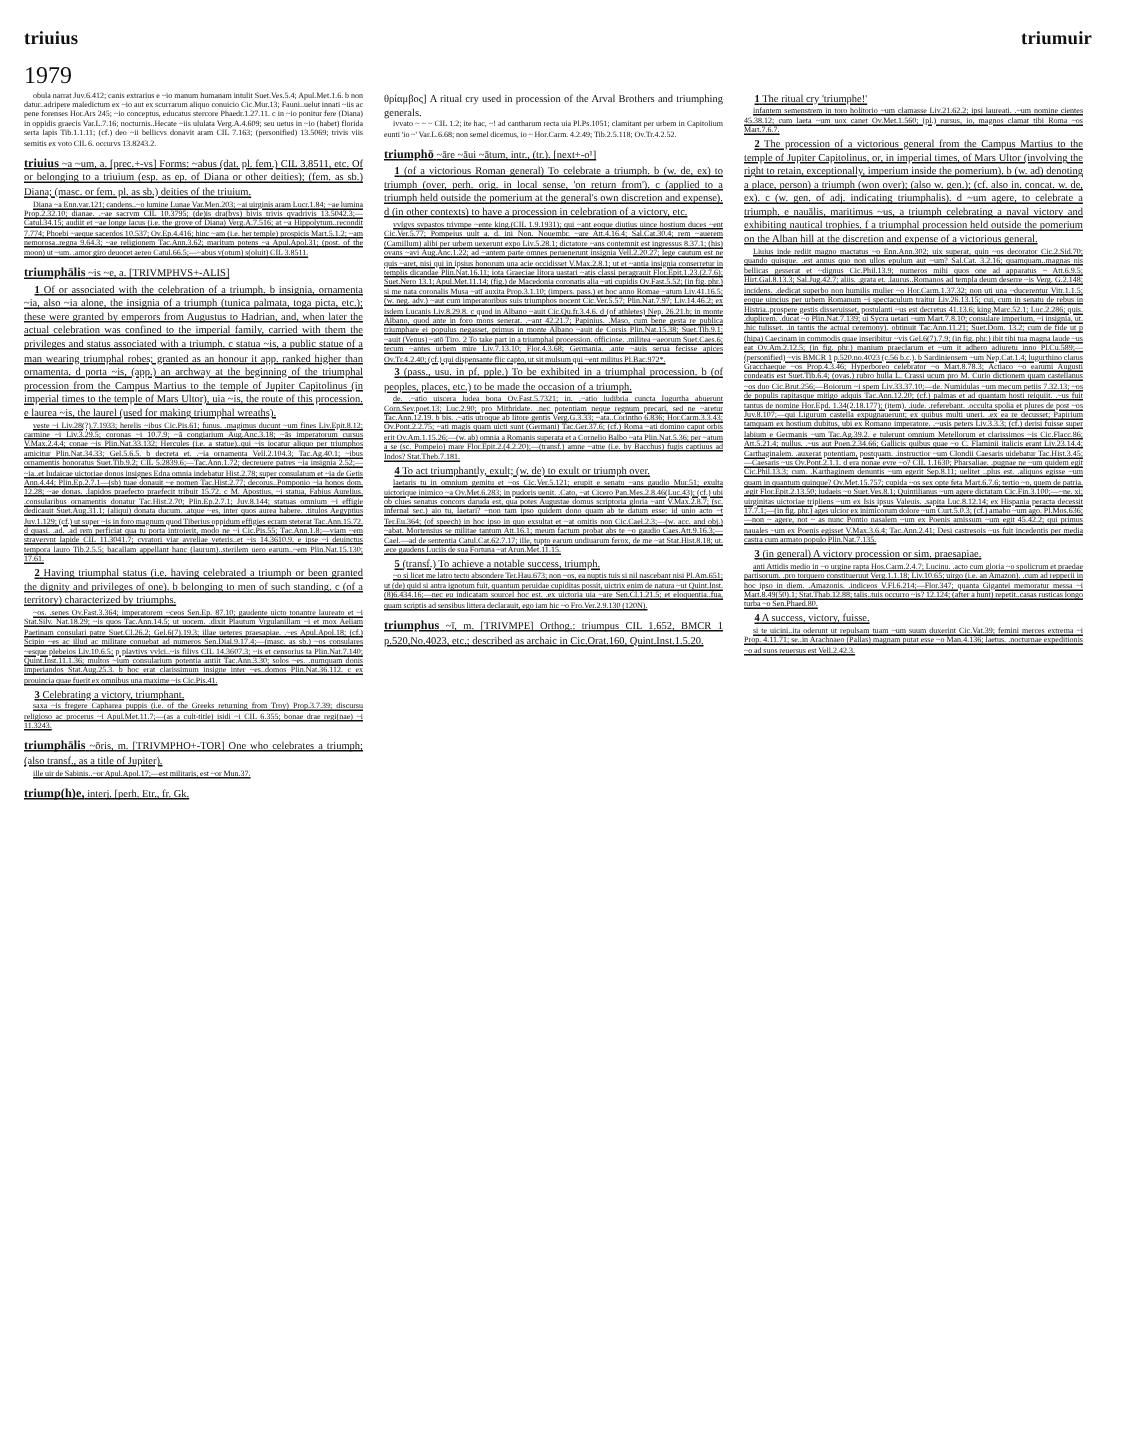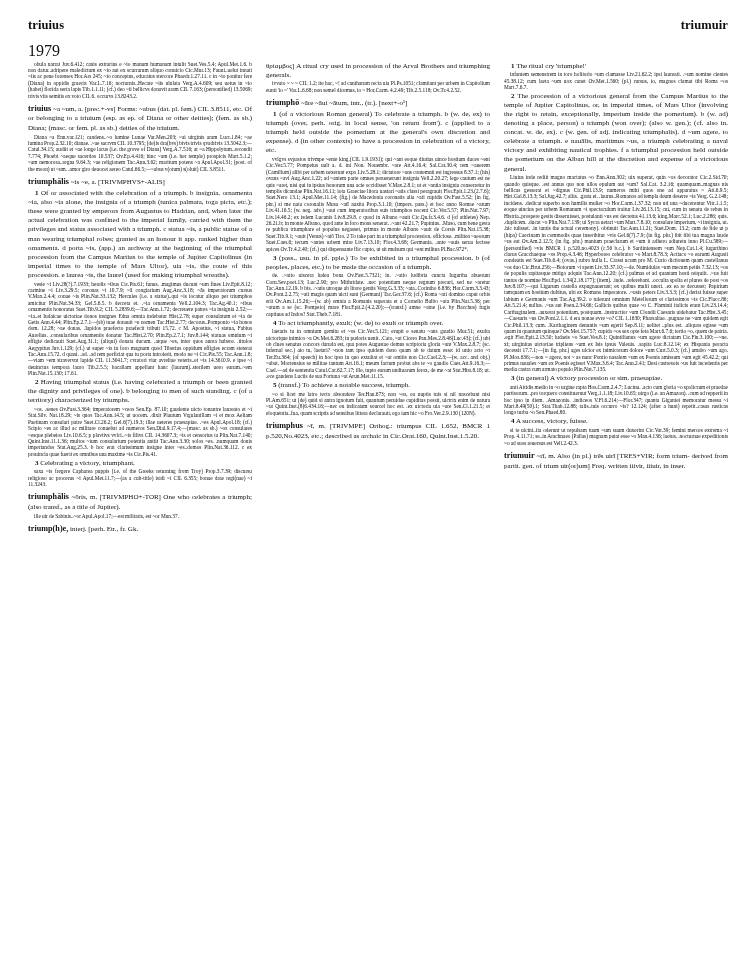--- a/index.html
+++ b/index.html
@@ -7,21 +7,21 @@
     width:750px;height:963px;
     background:#ffffff;
     font-family:"Liberation Serif","DejaVu Serif",serif;
     color:#111;
     overflow:hidden;
   }
   .page{
     position:relative;
     width:750px;height:963px;
     box-sizing:border-box;
-    padding:18px 22px 6px 28px;
+    padding:18px 22px 6px 16px;
     filter:contrast(1.02);
   }
   
   .runhead{
     display:flex;justify-content:space-between;align-items:baseline;
     height:20px;margin-bottom:4px;
   }
   .runhead .rh-left,.runhead .rh-right{
     font-weight:bold;font-size:12.5px;letter-spacing:.1px;
   }
@@ -34,21 +34,21 @@
   }
   .col{
     width:226px;
     font-size:5.35px;
     line-height:1.19;
     text-align:justify;
     -webkit-hyphens:auto;hyphens:auto;
     overflow:hidden;
   }
   
-  .entry{margin-top:5px;}
+  .entry{margin-top:5px;text-decoration:underline;}
   .entry:first-child{margin-top:0;}
   .hw{
     font-weight:bold;
     font-size:8.1px;
     letter-spacing:.05px;
   }
   .hw-line{
     font-size:7.0px;
     line-height:1.30;
     margin-bottom:1px;
@@ -204,22 +204,18 @@
         <div class="cites">anti Attidis medio in ~o urgine rapta Hos.Carm.2.4.7; Lucinu. .acto cum gloria ~o spolicrum et praedae partisorum. .pro torquero constitueruut Verg.1.1.18; Liv.10.65; uirgo (i.e. an Amazon). .cum ad repperii in hoc ipso in diem. .Amazonis. .indiceos V.Fl.6.214;—Flor.347; quanta Gigantei memoratur messa ~i Mart.8.49(50).1; Stat.Thab.12.88; talis..tuis occurro ~is? 12.124; (after a hunt) repetit..casas rusticas longo turba ~o Sen.Phaed.80.</div>
 
         <div class="sense">
           <span class="num">4</span>
           <span>A success, victory, fuisse.</span>
         </div>
         <div class="cites">si te uicini..ita oderunt ut repulsam tuam ~um suum duxerint Cic.Vat.39; femini merces extrema ~i Prop. 4.11.71; se..in Arachnaeo (Pallas) magnam putat esse ~o Man.4.136; laetus. .nocturnae expeditionis ~o ad suos reuersus est Vell.2.42.3.</div>
       </div>
 
       <div class="entry">
-        <div class="hw-line">
-          <span class="hw">triumuir</span>
-          <span>~rī, m. Also (in pl.) trēs uirī [TRES+VIR; form trium- derived from partit. gen. of trium uir(or)um] Freq. written iiivir, iiiuir, in inser.</span>
-        </div>
       </div>
 
     </div>
 
   </div>
 </div>
 
 </body></html>

